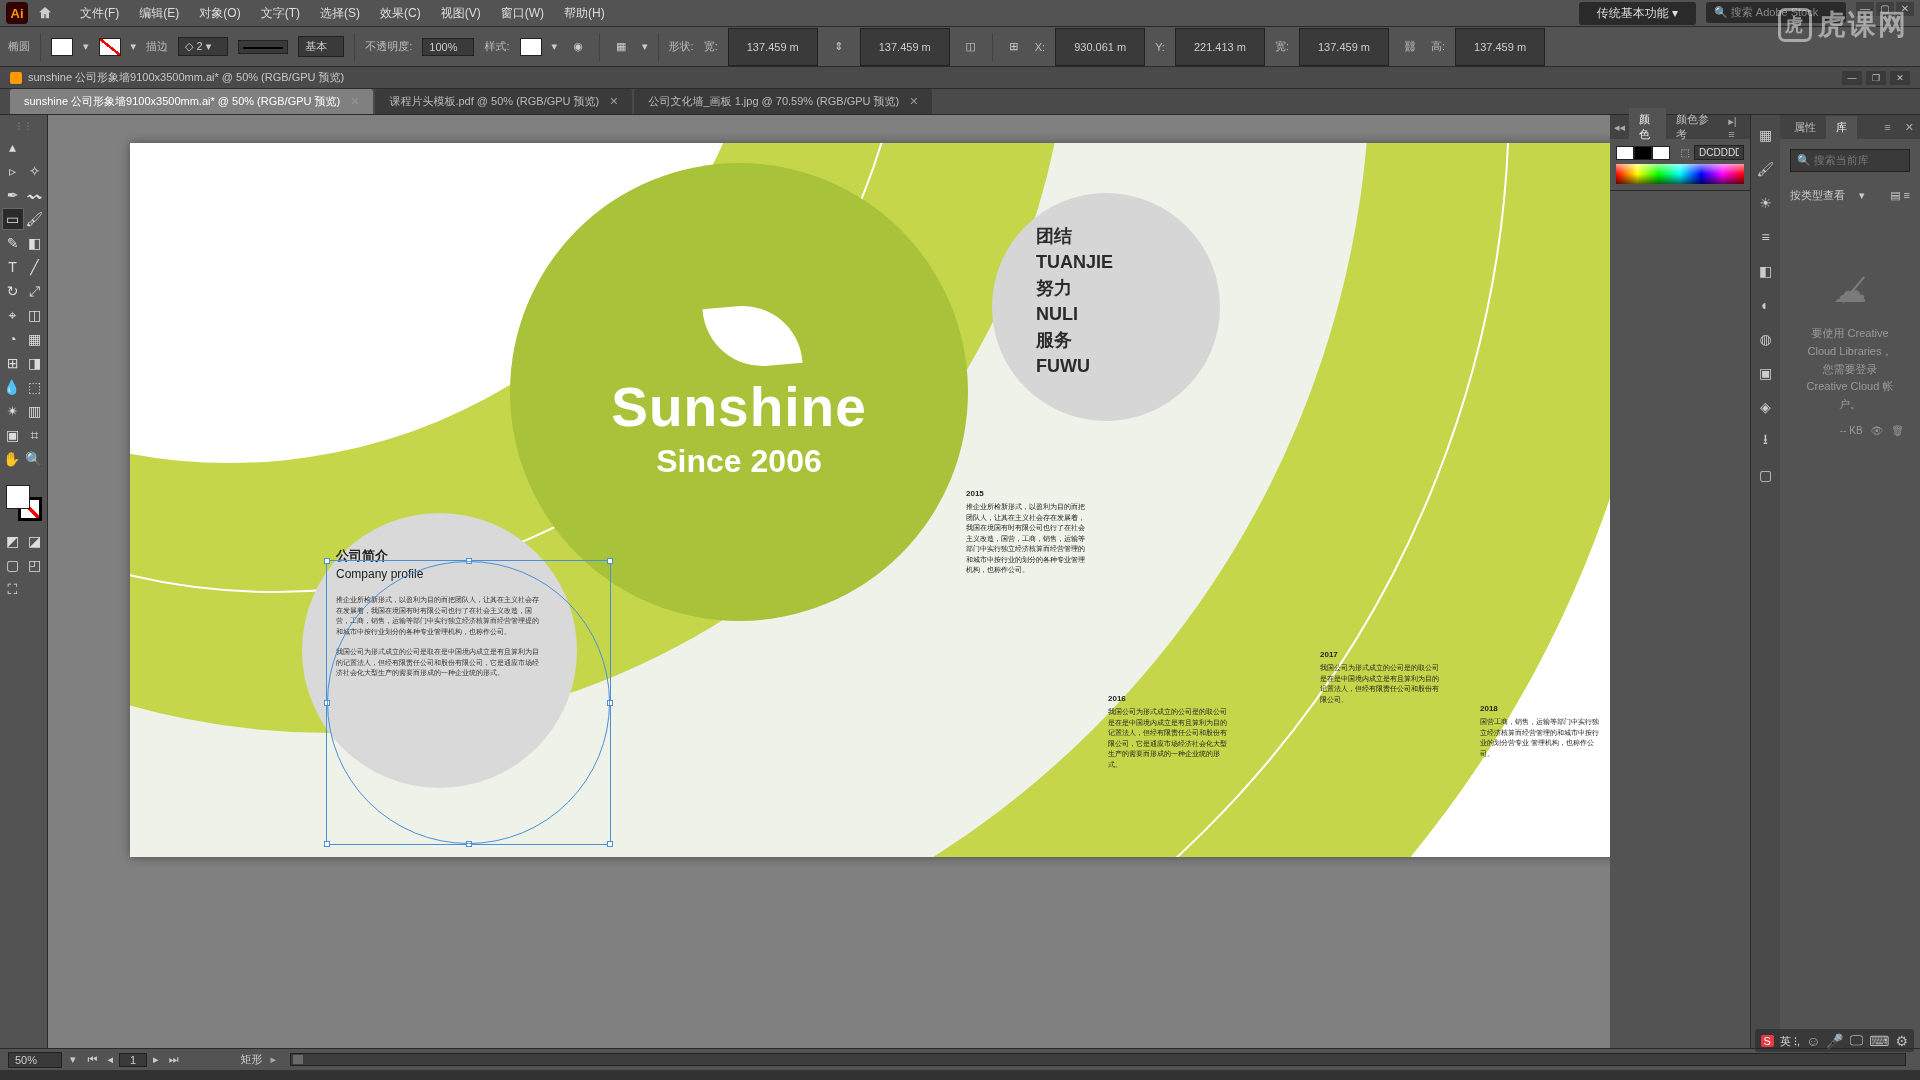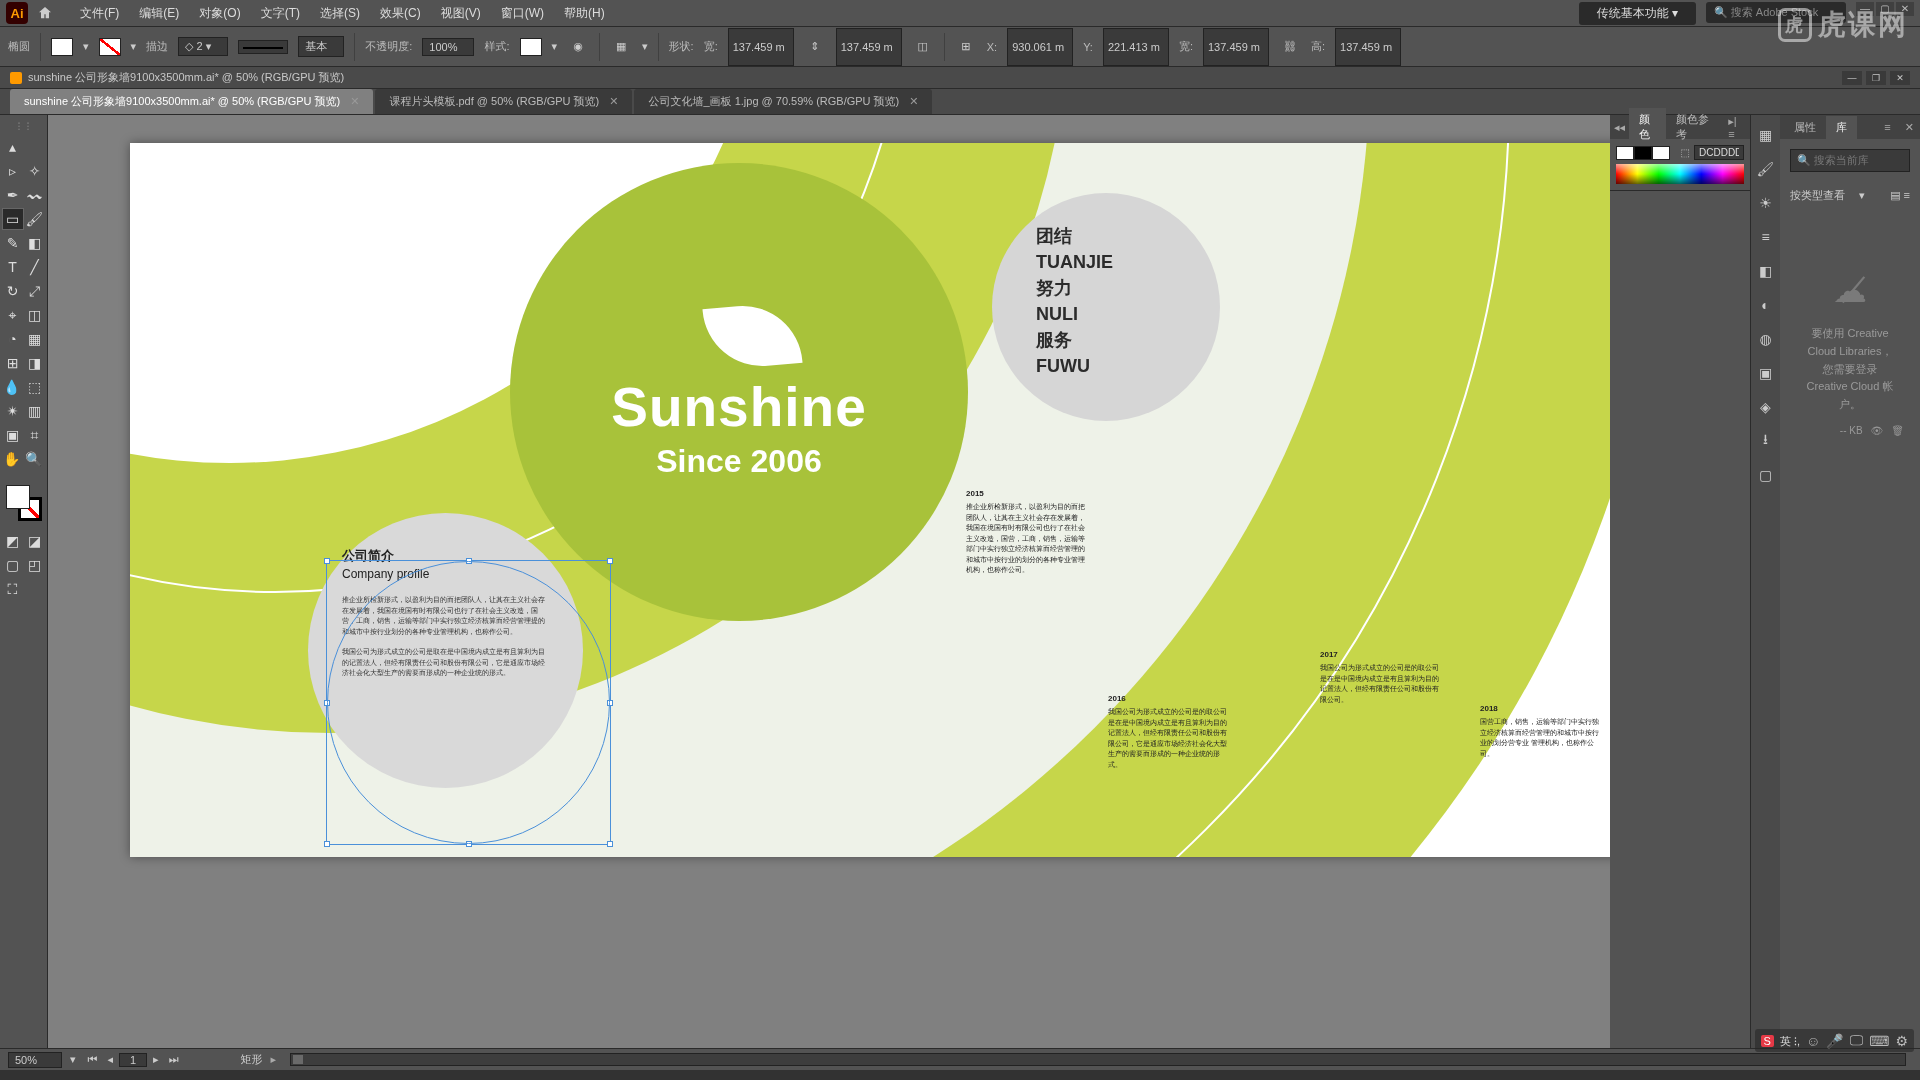--- a/index.html
+++ b/index.html
@@ -13,21 +13,21 @@
 .workspace-sel{background:#2a2a2a;padding:3px 18px;border-radius:3px;font-size:12px;color:#ddd}
 .search-box{background:#2a2a2a;padding:3px 8px;border-radius:3px;font-size:11px;color:#888;width:140px}
 .win-ctrl{display:flex;gap:2px}
 .win-ctrl span{width:18px;height:14px;background:#404040;display:flex;align-items:center;justify-content:center;font-size:10px;cursor:pointer}
 
 .ctrlbar{height:40px;background:#535353;border-bottom:1px solid #2a2a2a;display:flex;align-items:center;padding:2px 8px;gap:10px;font-size:11px;color:#ccc}
 .ctrlbar .lbl{color:#bbb}
 .ctrlbar .swatch{width:22px;height:18px;border:1px solid #222;background:#fff}
 .ctrlbar .swatch.none{background:linear-gradient(to top right,#fff 45%,red 45%,red 55%,#fff 55%)}
 .ctrlbar .dd{background:#3a3a3a;padding:2px 16px 2px 6px;border:1px solid #222;position:relative}
-.ctrlbar .num{background:#3a3a3a;padding:12px 4px;border:1px solid #222;width:66px;display:inline-block;text-align:left}
+.ctrlbar .num{background:#3a3a3a;padding:12px 4px;border:1px solid #222;width:90px;display:inline-block;text-align:center}
 .ctrlbar .sep{width:1px;height:28px;background:#404040}
 .ctrlbar .ic{width:22px;height:22px;display:flex;align-items:center;justify-content:center}
 .stroke-prev{width:50px;height:14px;background:#3a3a3a;border:1px solid #222;position:relative}
 .stroke-prev::after{content:"";position:absolute;left:4px;right:4px;top:6px;height:2px;background:#000}
 
 .docbar{height:22px;background:#4a4a4a;display:flex;align-items:center;padding:0 10px;font-size:11px;color:#c8c8c8;border-bottom:1px solid #2a2a2a}
 .docbar .doc-ic{width:12px;height:12px;background:#ff9a00;margin-right:6px;border-radius:2px}
 .window-right{margin-left:auto;display:flex;gap:4px}
 .window-right span{width:20px;height:14px;background:#3a3a3a;display:flex;align-items:center;justify-content:center;font-size:9px;cursor:pointer}
 
@@ -57,21 +57,21 @@
 .ringline{position:absolute;border-radius:50%;border:2px solid #fff;background:transparent}
 .rl1{width:1270px;height:1270px;left:-490px;top:-820px}
 .rl2{width:2070px;height:2070px;left:-690px;top:-1080px}
 .rl3{width:2870px;height:2870px;left:-880px;top:-1345px}
 .logo-circle{position:absolute;width:458px;height:458px;left:380px;top:20px;background:#a8c23a;border-radius:50%;display:flex;flex-direction:column;align-items:center;justify-content:center}
 .leaf{width:95px;height:62px;background:#fff;border-radius:0 60px 0 60px;transform:rotate(-5deg);margin-bottom:8px;margin-left:26px}
 .logo-text{color:#fff;font-size:55px;font-weight:bold;letter-spacing:1px}
 .logo-since{color:#fff;font-size:32px;font-weight:bold;margin-top:4px}
 .small-circle{position:absolute;width:228px;height:228px;left:862px;top:50px;background:#d6d6d6;border-radius:50%;padding:30px 0 0 44px}
 .small-circle div{font-size:18px;font-weight:bold;color:#2b2b2b;line-height:1.45}
-.profile-circle{position:absolute;width:275px;height:275px;left:178px;top:370px;background:#d9d9d9;border-radius:50%;padding:34px 34px}
+.profile-circle{position:absolute;width:275px;height:275px;left:172px;top:370px;background:#d9d9d9;border-radius:50%;padding:34px 34px}
 .profile-circle h3{font-size:13px;font-weight:bold;color:#222;margin-bottom:2px}
 .profile-circle h4{font-size:12px;font-weight:normal;color:#222;margin-bottom:14px}
 .profile-circle p{font-size:7px;color:#333;line-height:1.5;margin-bottom:10px}
 .sel-box{position:absolute;border:1px solid #4a90d9;pointer-events:none}
 .sel-box .h{position:absolute;width:6px;height:6px;background:#fff;border:1px solid #4a90d9}
 .timeline-text{position:absolute;font-size:7px;color:#222;line-height:1.5;width:125px}
 .timeline-text b{font-size:8px;display:block;margin-bottom:2px}
 .tt1{left:836px;top:345px}
 .tt2{left:978px;top:550px}
 .tt3{left:1190px;top:506px}

